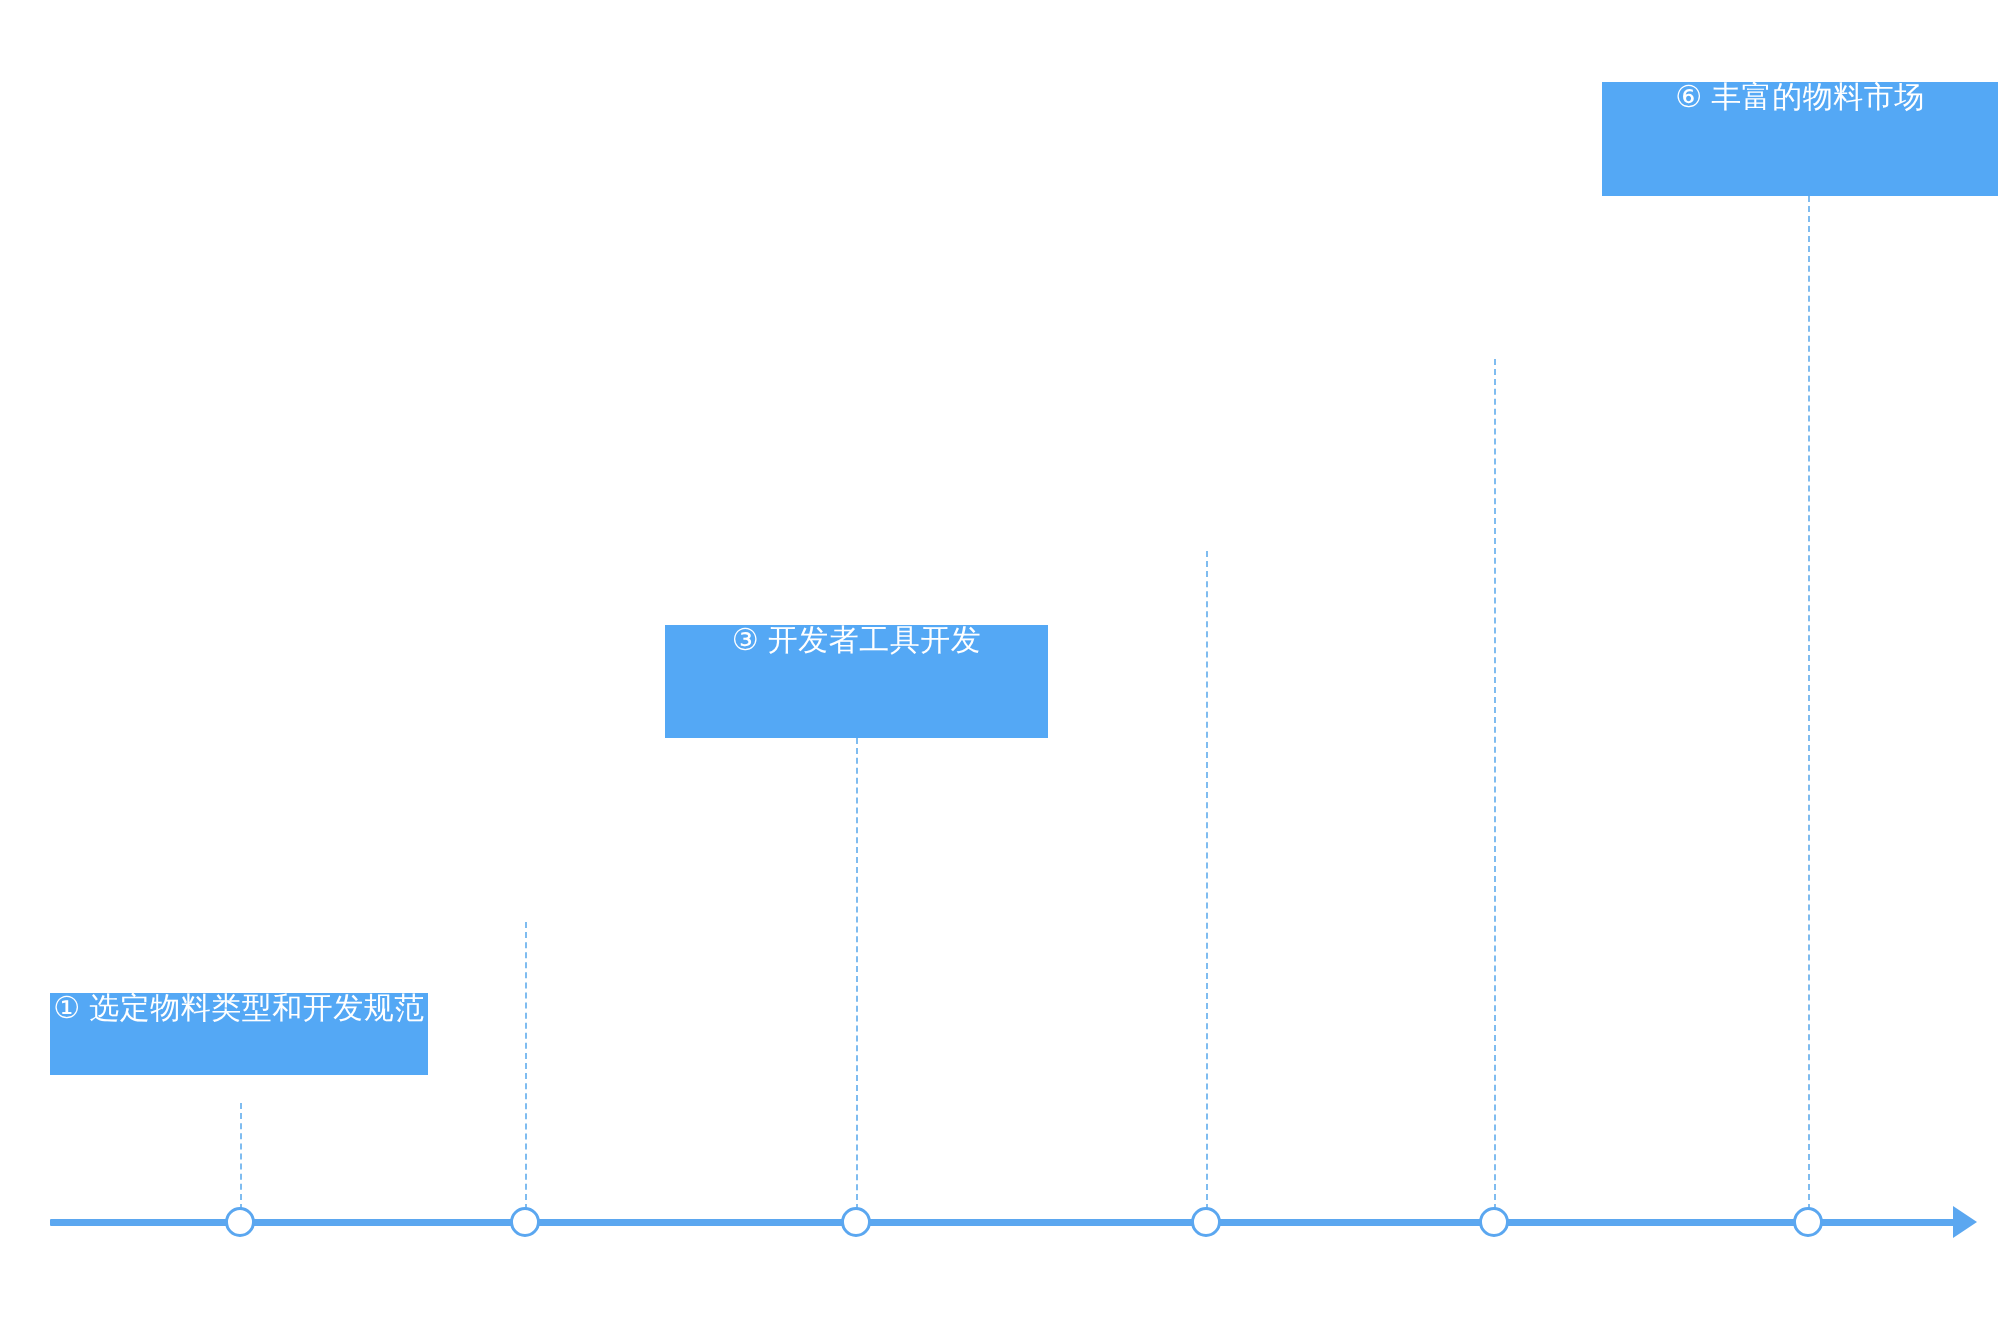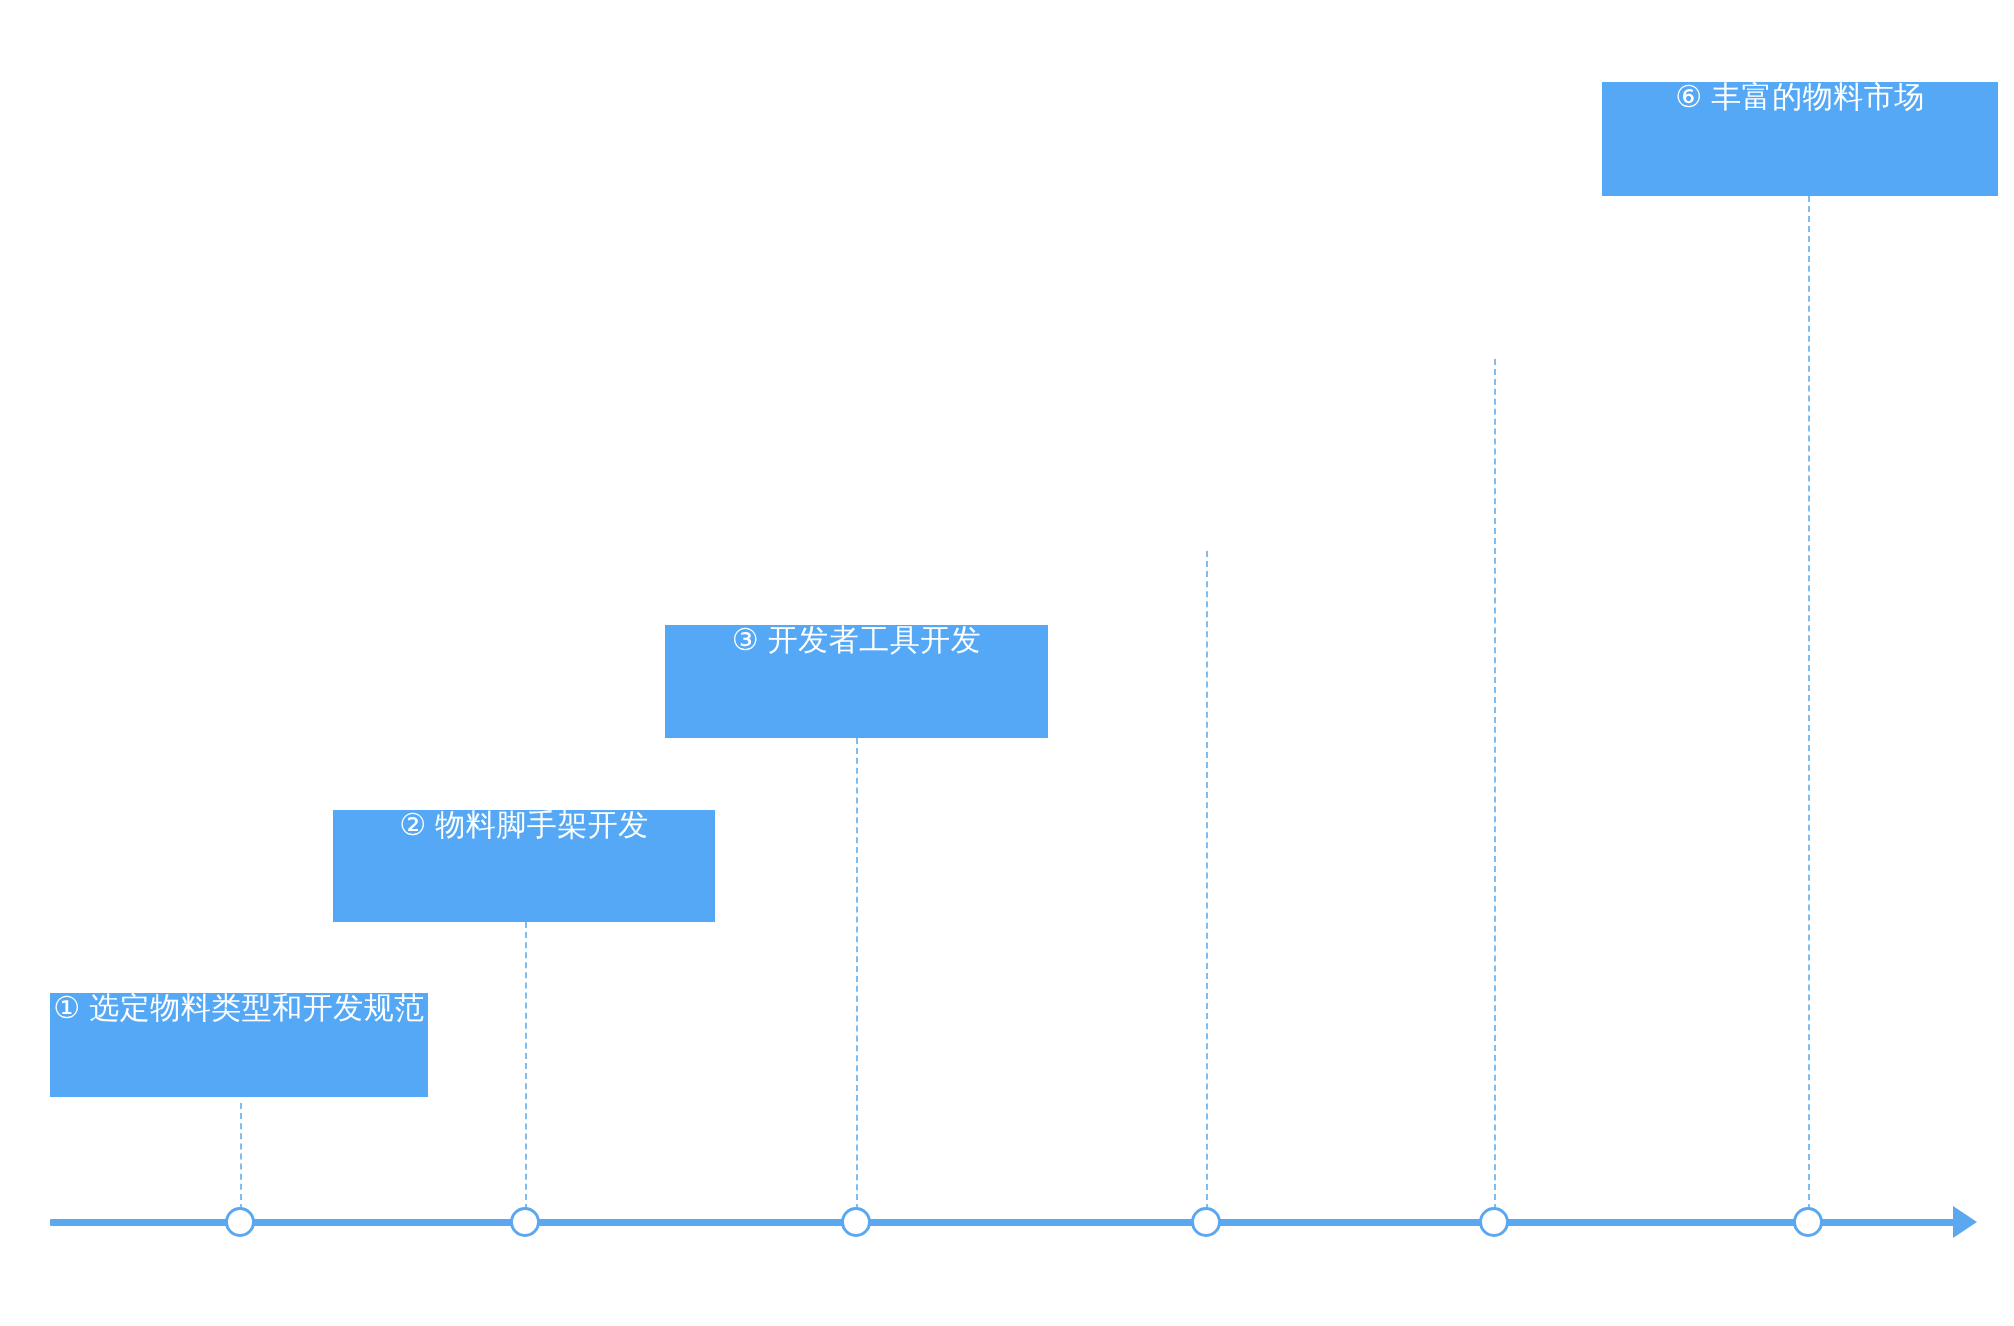--- a/index.html
+++ b/index.html
@@ -62,25 +62,22 @@
     background: #ffffff;
     border-width: 3px;
     border-style: solid;
   }
 </style>
 </head>
 <body>
 
 <div id="stage" style="width: 2014px; height: 1326px; background: rgb(255, 255, 255);">
 
-  <div class="step-box" style="left: 50px; top: 993px; width: 378px; height: 104px; background: rgb(84, 168, 245); color: rgb(255, 255, 255);">
+  <div class="step-box" style="left: 50px; top: 993px; width: 378px; height: 82px; background: rgb(84, 168, 245); color: rgb(255, 255, 255);">
     <span class="step-label">① 选定物料类型和开发规范</span>
-  </div>
-  <div class="step-box" style="left: 333px; top: 810px; width: 382px; height: 112px; background: rgb(84, 168, 245); color: rgb(255, 255, 255);">
-    <span class="step-label">② 物料脚手架开发</span>
   </div>
   <div class="step-box" style="left: 665px; top: 625px; width: 383px; height: 113px; background: rgb(84, 168, 245); color: rgb(255, 255, 255);">
     <span class="step-label">③ 开发者工具开发</span>
   </div>
   <div class="step-box" style="left: 1602px; top: 82px; width: 396px; height: 114px; background: rgb(84, 168, 245); color: rgb(255, 255, 255);">
     <span class="step-label">⑥ 丰富的物料市场</span>
   </div>
 
   <div class="connector" style="left: 240px; top: 1103px; height: 107px; border-left-color: rgb(127, 188, 240);"></div>
   <div class="connector" style="left: 525px; top: 922px; height: 288px; border-left-color: rgb(127, 188, 240);"></div>

